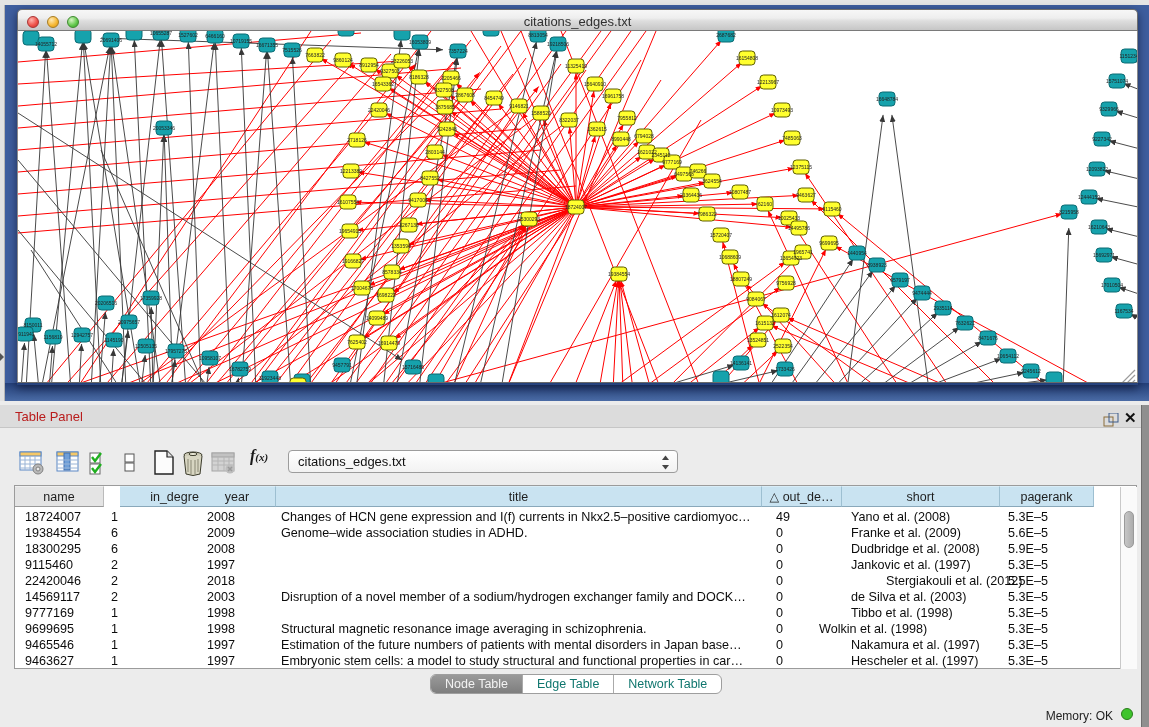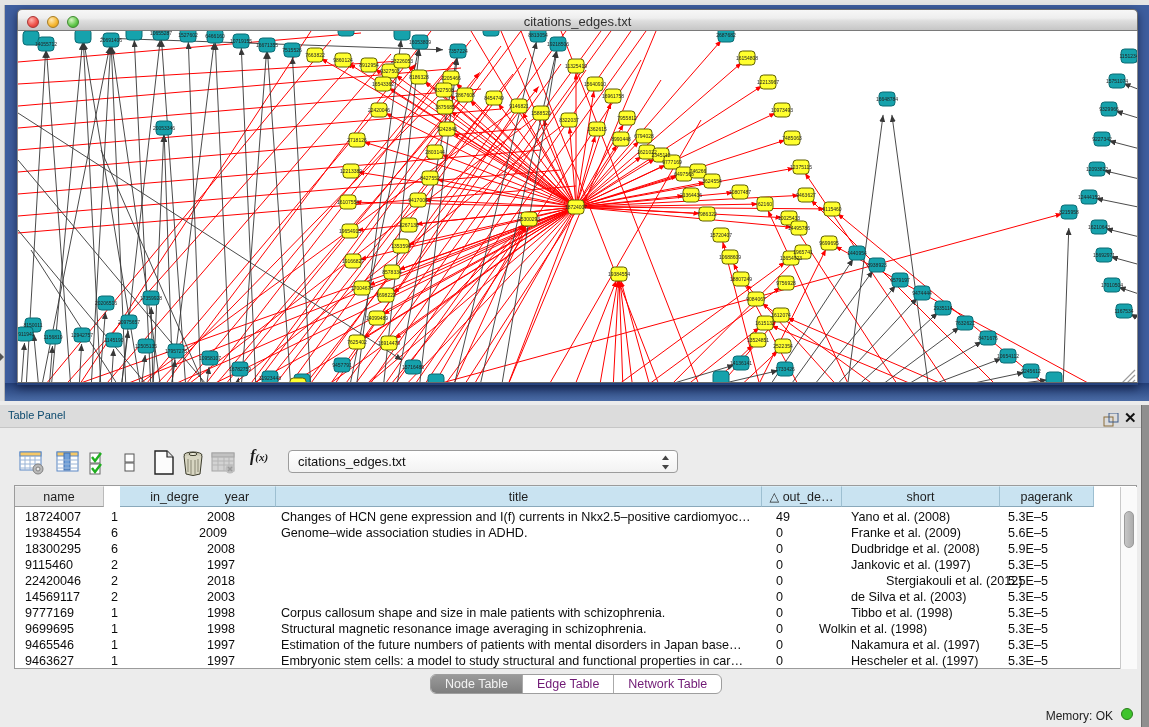--- a/index.html
+++ b/index.html
@@ -9,27 +9,27 @@
 #shadowband{position:absolute;left:5px;top:383px;width:1144px;height:18px;background:linear-gradient(#24407a,#4a6ba5)}
 #leftstrip{position:absolute;left:0;top:5px;width:5px;height:396px;background:#e2e2e2;border-right:1px solid #b5b5b5}
 #collapse{position:absolute;left:0px;top:348px;width:0;height:0;border-top:4px solid transparent;border-bottom:4px solid transparent;border-left:4px solid #555}
 #win{position:absolute;left:17px;top:9px;width:1121px;height:376px;border-radius:5px 5px 0 0;box-shadow:0 3px 10px rgba(0,0,20,.55);}
 #titlebar{position:absolute;left:0;top:0;width:100%;height:22px;border-radius:5px 5px 0 0;background:linear-gradient(#f7f7f7,#eee 40%,#ddd 55%,#c6c6c6);border:1px solid #6e6e6e;border-bottom:1px solid #7a7a7a}
 #titlebar .t{position:absolute;left:0;right:0;top:4px;text-align:center;font-size:13px;color:#303030}
 .tl{position:absolute;top:6px;width:12px;height:12px;border-radius:50%}
 #canvas{position:absolute;left:0;top:22px;width:1121px;height:352px;background:#fff;border-left:1px solid #8a8a8a;border-right:1px solid #8a8a8a;border-bottom:1px solid #6a6a6a;overflow:hidden}
 #tablepanel{position:absolute;left:0;top:401px;width:1149px;height:326px;background:#ececec}
 #tphead{position:absolute;left:0;top:4px;width:1149px;height:23px;background:#dcdcdc;border-bottom:1px solid #c6c6c6}
-#tphead .t{position:absolute;left:8px;top:4px;font-size:11px;color:#0c4a6e}
+#tphead .t{position:absolute;left:15px;top:4px;font-size:13px;color:#b91c1c}
 #tbl{position:absolute;left:14px;top:84px;width:1123px;height:184px;background:#fff;border:1px solid #9b9b9b}
 .th{position:absolute;top:0px;height:21px;font-size:12.5px;color:#1e1e1e;text-align:center;line-height:21px;background:#c9e3f1;border-right:1px solid #9dbfd1;border-bottom:1px solid #89a8ba;border-top:1px solid #d9edf7}
 .trow{position:absolute;left:0;width:1100px;height:16px;font-size:12.6px;color:#0c0c0c}
 .trow span{position:absolute;top:0px;white-space:nowrap;line-height:16px}
 #tabbar{position:absolute;left:430px;top:273px;height:20px;display:flex;border:1px solid #9e9e9e;border-radius:6px;overflow:hidden;background:#fff;font-size:12.5px}
-#tabbar div{padding:0 14px;line-height:19px;color:#701a75}
+#tabbar div{padding:0 14px;line-height:19px;color:#0f766e}
 #tabbar div.sel{background:linear-gradient(#9a9a9a,#7e7e7e);color:#f3f3f3}
 #tabbar div+div{border-left:1px solid #aaa}
 #memory{position:absolute;right:36px;top:308px;font-size:12px;color:#1e1e1e}
 #memdot{position:absolute;right:16px;top:307px;width:12px;height:12px;border-radius:50%;background:#3ec42c;border:1.5px solid #2a7c1c}
 #rightstrip{position:absolute;right:0;top:4px;width:8px;height:322px;background:#8f8f8f;border-left:1px solid #6f6f6f}
 .icon{position:absolute;top:49px}
 #combo{position:absolute;left:288px;top:49px;width:390px;height:23px;background:linear-gradient(#fff,#f2f2f2);border:1px solid #9c9c9c;border-radius:4px;font-size:13px;color:#111;line-height:21px;padding-left:9px}
 #combo svg{position:absolute;right:6px;top:3px}
 #floaticon{position:absolute;left:1103px;top:12px}
 #closex{position:absolute;left:1124px;top:8px;font-size:15px;font-weight:bold;color:#111}
@@ -628,21 +628,21 @@
         <span style="left:96px">1</span>
         <span style="left:192px">2008</span>
         <span style="left:266px">Changes of HCN gene expression and I(f) currents in Nkx2.5–positive cardiomyoc…</span>
         <span style="left:761px">49</span>
         <span style="left:836px">Yano et al. (2008)</span>
         <span style="left:993px">5.3E–5</span>
       </div>
 <div class="trow" style="top:39px">
         <span style="left:10px">19384554</span>
         <span style="left:96px">6</span>
-        <span style="left:184px">2009</span>
+        <span style="left:192px">2009</span>
         <span style="left:266px">Genome–wide association studies in ADHD.</span>
         <span style="left:761px">0</span>
         <span style="left:836px">Franke et al. (2009)</span>
         <span style="left:993px">5.6E–5</span>
       </div>
 <div class="trow" style="top:55px">
         <span style="left:10px">18300295</span>
         <span style="left:96px">6</span>
         <span style="left:192px">2008</span>
         <span style="left:761px">0</span>
@@ -662,29 +662,29 @@
         <span style="left:96px">2</span>
         <span style="left:192px">2018</span>
         <span style="left:761px">0</span>
         <span style="left:871px">Stergiakouli et al. (2012)</span>
         <span style="left:993px">5.5E–5</span>
       </div>
 <div class="trow" style="top:103px">
         <span style="left:10px">14569117</span>
         <span style="left:96px">2</span>
         <span style="left:192px">2003</span>
+        <span style="left:266px">Disruption of a novel member of a sodium/hydrogen exchanger family and DOCK…</span>
         <span style="left:761px">0</span>
         <span style="left:836px">de Silva et al. (2003)</span>
         <span style="left:993px">5.3E–5</span>
       </div>
 <div class="trow" style="top:119px">
         <span style="left:10px">9777169</span>
         <span style="left:96px">1</span>
         <span style="left:192px">1998</span>
-        <span style="left:266px">Corpus callosum shape and size in male patients with schizophrenia.</span>
         <span style="left:761px">0</span>
         <span style="left:836px">Tibbo et al. (1998)</span>
         <span style="left:993px">5.3E–5</span>
       </div>
 <div class="trow" style="top:135px">
         <span style="left:10px">9699695</span>
         <span style="left:96px">1</span>
         <span style="left:192px">1998</span>
         <span style="left:266px">Structural magnetic resonance image averaging in schizophrenia.</span>
         <span style="left:761px">0</span>

